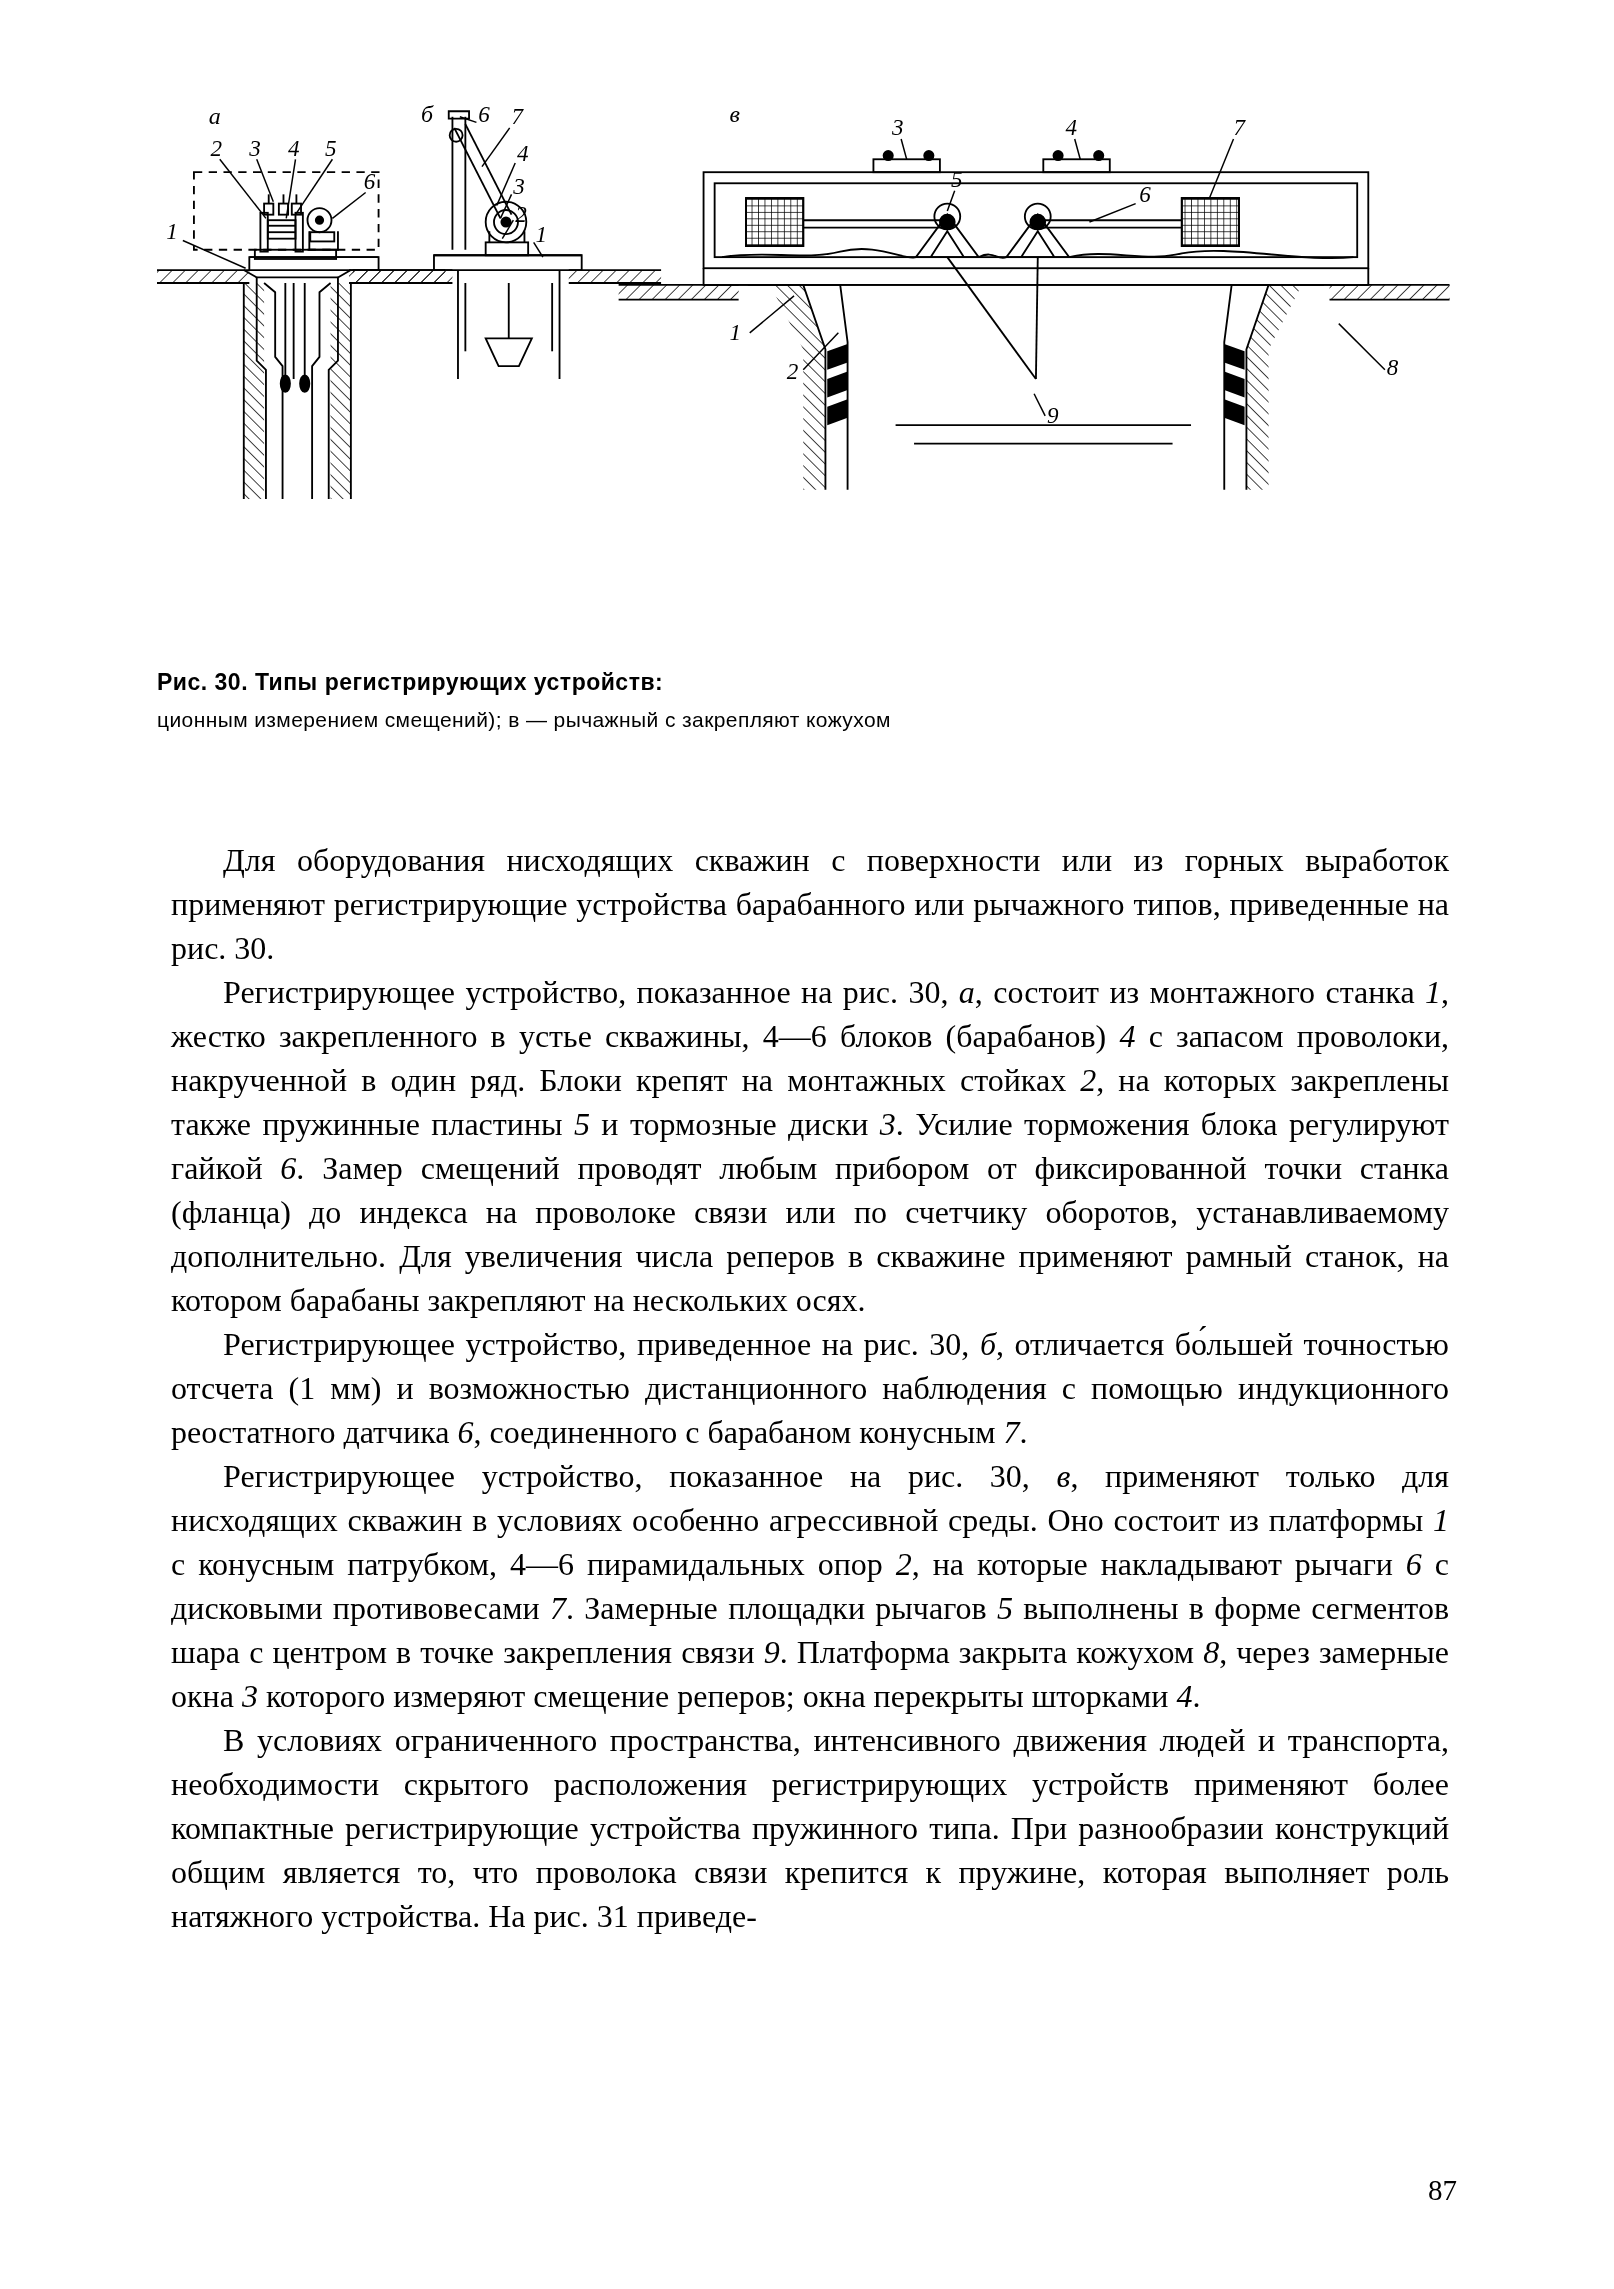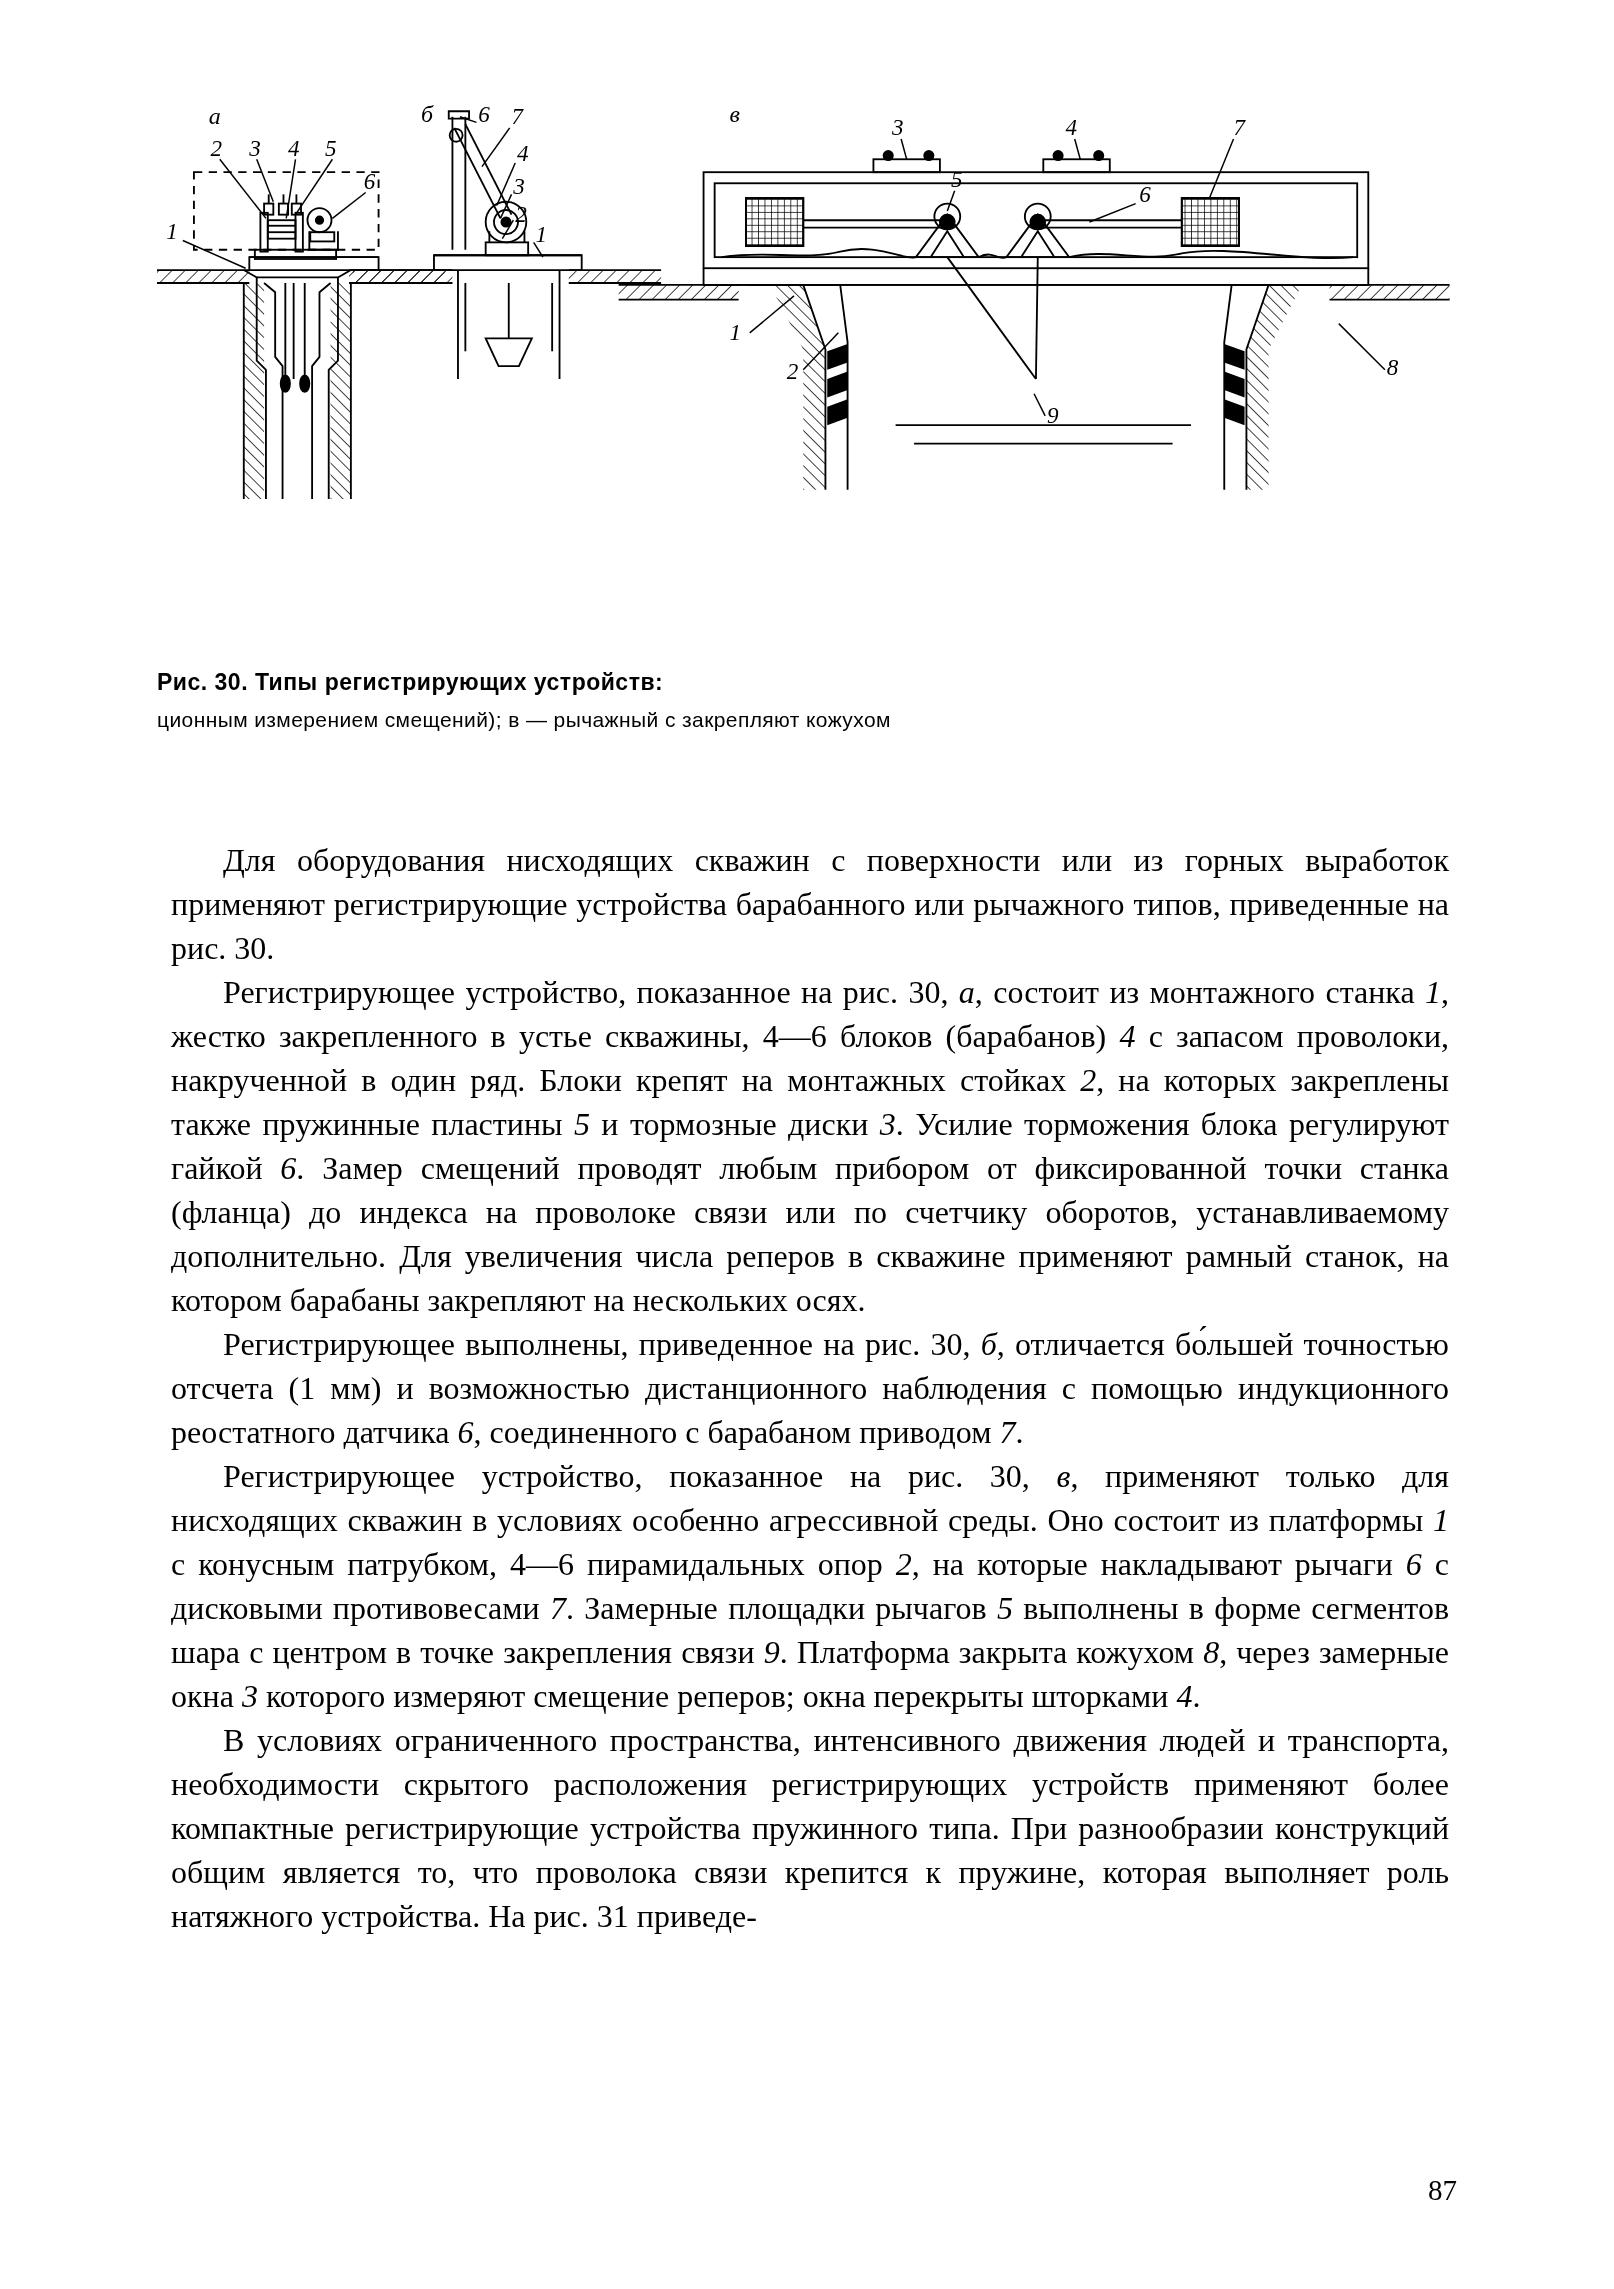--- a/index.html
+++ b/index.html
@@ -335,21 +335,21 @@
   </div>
 
   <div class="body-text">
 
     <p class="para">
       <span>Для оборудования нисходящих скважин с поверхности или из горных выработок применяют регистрирующие устройства барабанного или рычажного типов, приведенные на рис. 30.</span>
     </p>
 
     <p class="para"><span>Регистрирующее устройство, показанное на рис. 30, </span><i class="it">а</i><span>, состоит из монтажного станка </span><i class="it">1</i><span>, жестко закрепленного в устье скважины, 4—6 блоков (барабанов) </span><i class="it">4</i><span> с запасом проволоки, накрученной в один ряд. Блоки крепят на монтажных стойках </span><i class="it">2</i><span>, на которых закреплены также пружинные пластины </span><i class="it">5</i><span> и тормозные диски </span><i class="it">3</i><span>. Усилие торможения блока регулируют гайкой </span><i class="it">6</i><span>. Замер смещений проводят любым прибором от фиксированной точки станка (фланца) до индекса на проволоке связи или по счетчику оборотов, устанавливаемому дополнительно. Для увеличения числа реперов в скважине применяют рамный станок, на котором барабаны закрепляют на нескольких осях.</span></p>
 
-    <p class="para"><span>Регистрирующее выполнены, приведенное на рис. 30, </span><i class="it">б</i><span>, отличается бо́льшей точностью отсчета (1 мм) и возможностью дистанционного наблюдения с помощью индукционного реостатного датчика </span><i class="it">6</i><span>, соединенного с барабаном приводом </span><i class="it">7</i><span>.</span></p>
+    <p class="para"><span>Регистрирующее устройство, приведенное на рис. 30, </span><i class="it">б</i><span>, отличается бо́льшей точностью отсчета (1 мм) и возможностью дистанционного наблюдения с помощью индукционного реостатного датчика </span><i class="it">6</i><span>, соединенного с барабаном конусным </span><i class="it">7</i><span>.</span></p>
 
     <p class="para"><span>Регистрирующее устройство, показанное на рис. 30, </span><i class="it">в</i><span>, применяют только для нисходящих скважин в условиях особенно агрессивной среды. Оно состоит из платформы </span><i class="it">1</i><span> с конусным патрубком, 4—6 пирамидальных опор </span><i class="it">2</i><span>, на которые накладывают рычаги </span><i class="it">6</i><span> с дисковыми противовесами </span><i class="it">7</i><span>. Замерные площадки рычагов </span><i class="it">5</i><span> выполнены в форме сегментов шара с центром в точке закрепления связи </span><i class="it">9</i><span>. Платформа закрыта кожухом </span><i class="it">8</i><span>, через замерные окна </span><i class="it">3</i><span> которого измеряют смещение реперов; окна перекрыты шторками </span><i class="it">4</i><span>.</span></p>
 
     <p class="para">
       <span>В условиях ограниченного пространства, интенсивного движения людей и транспорта, необходимости скрытого расположения регистрирующих устройств применяют более компактные регистрирующие устройства пружинного типа. При разнообразии конструкций общим является то, что проволока связи крепится к пружине, которая выполняет роль натяжного устройства. На рис. 31 приведе-</span>
     </p>
 
   </div>
 
   <div class="page-number">87</div>

